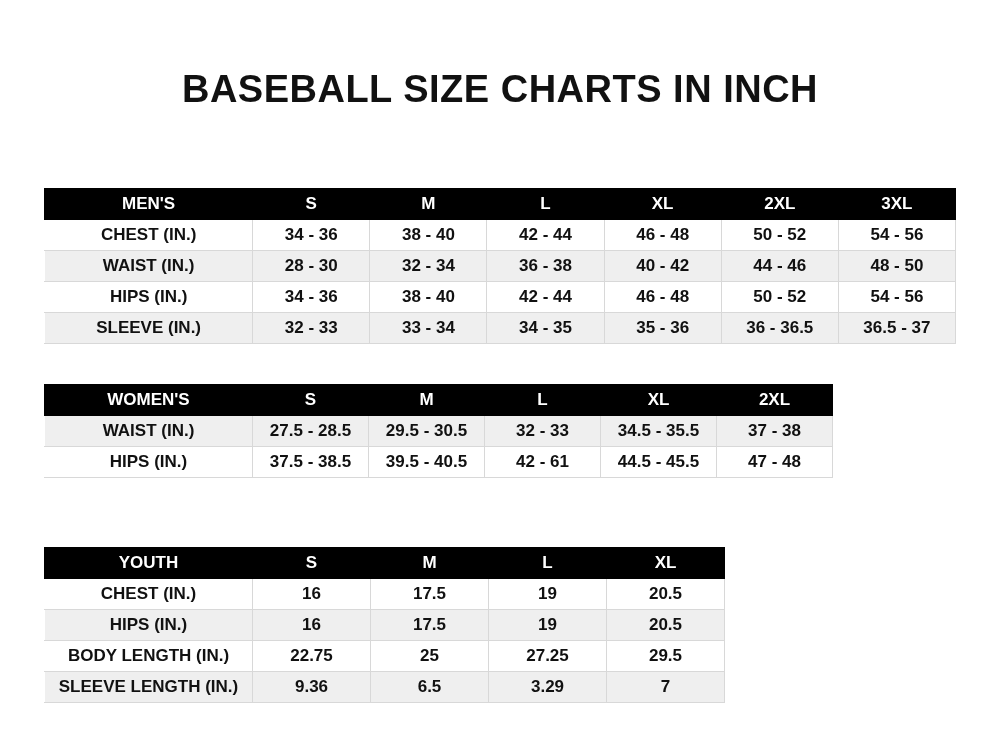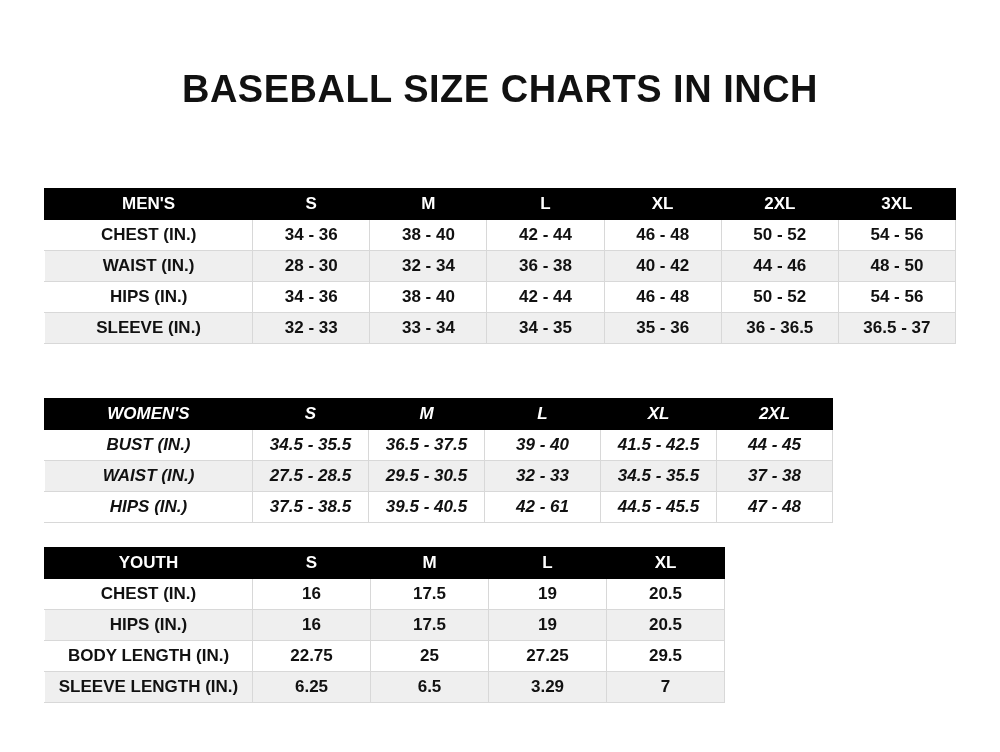--- a/index.html
+++ b/index.html
@@ -79,21 +79,21 @@
     border: 1px solid #d8d8d8;
   }
   .chart tbody td.rowlabel {
     border-left: 1px solid #ffffff;
     border-right: 1px solid #d8d8d8;
     margin-top: 20px;
   }
 
   
   #mens-chart   { top: 188px; left: 44px;  width: 912px; }
-  #womens-chart { top: 398px; left: 44px;  width: 789px; font-style: italic; }
+  #womens-chart { top: 384px; left: 44px;  width: 789px; }
   #youth-chart  { top: 547px; left: 44px;  width: 680px; }
 
   
   #mens-chart col.lab { width: 208px; }
   #mens-chart col.val { width: 117px; }
 
   #womens-chart col.lab { width: 208px; }
   #womens-chart col.val { width: 116px; }
 
   #youth-chart col.lab { width: 208px; }
@@ -180,28 +180,20 @@
       <tr>
         <th class="labelhead">WOMEN'S</th>
         <th>S</th>
         <th>M</th>
         <th>L</th>
         <th>XL</th>
         <th>2XL</th>
       </tr>
     </thead>
     <tbody>
-      <tr>
-        <td class="rowlabel">BUST (IN.)</td>
-        <td>34.5 - 35.5</td>
-        <td>36.5 - 37.5</td>
-        <td>39 - 40</td>
-        <td>41.5 - 42.5</td>
-        <td>44 - 45</td>
-      </tr>
       <tr class="alt">
         <td class="rowlabel">WAIST (IN.)</td>
         <td>27.5 - 28.5</td>
         <td>29.5 - 30.5</td>
         <td>32 - 33</td>
         <td>34.5 - 35.5</td>
         <td>37 - 38</td>
       </tr>
       <tr>
         <td class="rowlabel">HIPS (IN.)</td>
@@ -248,21 +240,21 @@
       </tr>
       <tr>
         <td class="rowlabel">BODY LENGTH (IN.)</td>
         <td>22.75</td>
         <td>25</td>
         <td>27.25</td>
         <td>29.5</td>
       </tr>
       <tr class="alt">
         <td class="rowlabel">SLEEVE LENGTH (IN.)</td>
-        <td>6.25</td>
+        <td>9.36</td>
         <td>6.5</td>
         <td>3.29</td>
         <td>7</td>
       </tr>
     </tbody>
   </table>
 
 </div>
 
 </body></html>

